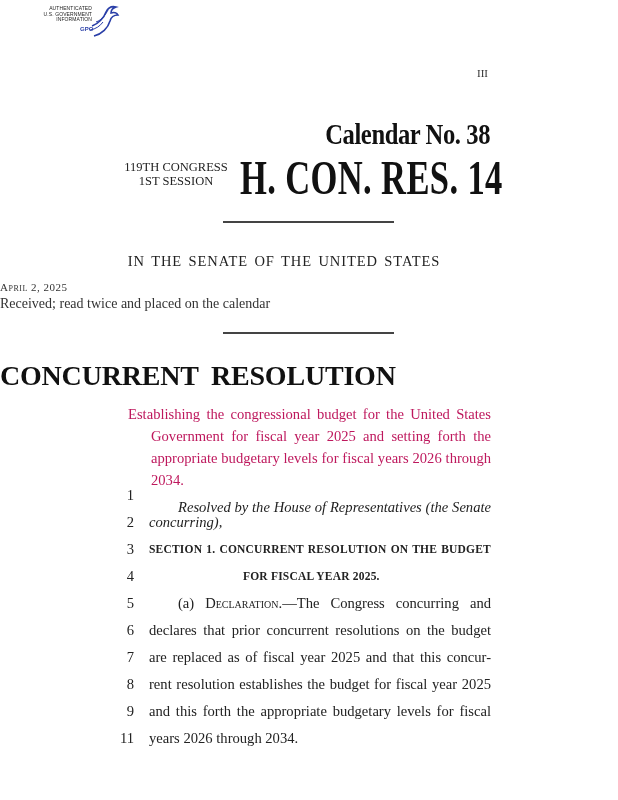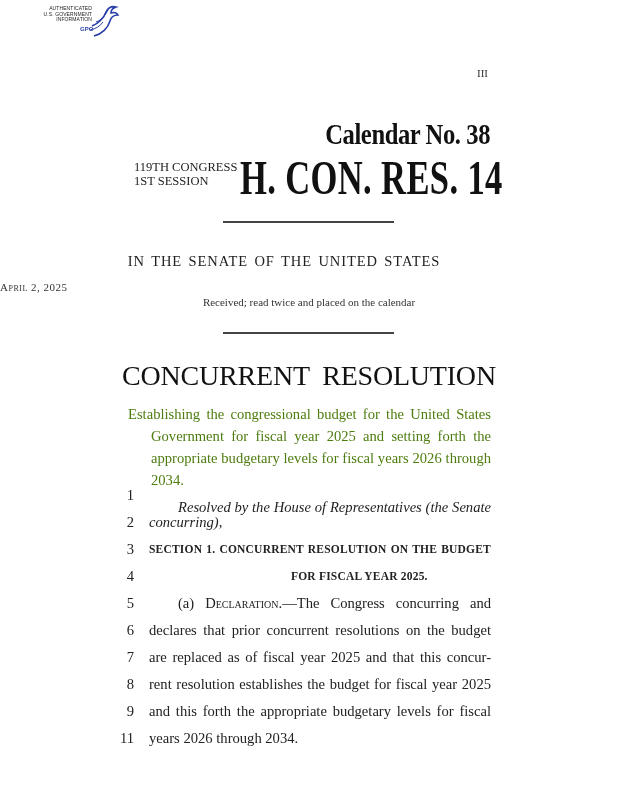--- a/index.html
+++ b/index.html
@@ -4,29 +4,29 @@
 <style>
   html, body { margin: 0; padding: 0; background: #ffffff; }
   body { width: 618px; height: 800px; position: relative; overflow: hidden; font-family: "DejaVu Serif", "Liberation Serif", serif; color: #111; }
   .abs { position: absolute; }
   .logo { left: 22px; top: 4px; width: 100px; height: 36px; }
   .logo-text { position: absolute; left: 0; top: 2px; width: 70px; text-align: right; font-family: "Liberation Sans", sans-serif; font-size: 5px; line-height: 5.5px; color: #222; letter-spacing: 0.1px; }
   .logo-gpo { position: absolute; left: 58px; top: 22px; font-family: "Liberation Sans", sans-serif; font-size: 6px; color: #2a3fa8; font-weight: bold; }
   .logo-eagle { position: absolute; left: 66px; top: 0px; }
   .pgmark { right: 130px; top: 67px; font-family: "Liberation Serif", serif; font-size: 11px; color: #333; }
   .calendar { right: 128px; top: 117px; font-family: "Liberation Serif", serif; font-weight: bold; font-size: 30px; transform: scaleX(0.82); transform-origin: right top; letter-spacing: -0.5px; }
-  .congress { left: 118px; top: 160px; width: 116px; text-align: left; font-family: "Liberation Serif", serif; font-size: 12.5px; line-height: 14px; color: #222; margin-left: 16px; }
+  .congress { left: 118px; top: 160px; width: 116px; text-align: center; font-family: "Liberation Serif", serif; font-size: 12.5px; line-height: 14px; color: #222; }
   .sc { font-variant: small-caps; }
   .billno { left: 240px; top: 150px; font-family: "Liberation Serif", serif; font-weight: bold; font-size: 48px; transform: scaleX(0.72); transform-origin: left top; white-space: nowrap; letter-spacing: 0.5px; }
   .rule { left: 223px; width: 171px; height: 1.5px; background: #444; }
   .senate { left: 0; width: 568px; top: 253px; text-align: center; font-family: "Liberation Serif", serif; font-size: 14.5px; letter-spacing: 0.9px; word-spacing: 2px; color: #222; }
   .date { left: 0; width: 618px; top: 281px; text-align: left; font-family: "Liberation Serif", serif; font-size: 11px; color: #333; letter-spacing: 0.5px; }
-  .received { left: 0; width: 618px; top: 296px; text-align: center; font-family: "Liberation Serif", serif; font-size: 11px; color: #333; }
-  .doctitle { left: 0; width: 618px; top: 360px; text-align: center; font-family: "Liberation Serif", serif; font-weight: normal; font-size: 28px; letter-spacing: -0.2px; word-spacing: 6px; }
-  .purpose { left: 128px; width: 363px; top: 403px; font-family: "Liberation Serif", serif; font-size: 14.6px; line-height: 22px; color: #4d7c0f; text-align: justify; text-align-last: left; padding-left: 23px; text-indent: -23px; box-sizing: border-box; width: 363px; }
+  .received { left: 0; width: 618px; top: 296px; text-align: left; font-family: "Liberation Serif", serif; font-size: 14px; color: #333; }
+  .doctitle { left: 0; width: 618px; top: 360px; text-align: left; font-family: "Liberation Serif", serif; font-weight: bold; font-size: 28px; letter-spacing: -0.2px; word-spacing: 6px; }
+  .purpose { left: 128px; width: 363px; top: 403px; font-family: "Liberation Serif", serif; font-size: 14.6px; line-height: 22px; color: #be185d; text-align: justify; text-align-last: left; padding-left: 23px; text-indent: -23px; box-sizing: border-box; width: 363px; }
   .line { left: 110px; width: 381px; font-family: "Liberation Serif", serif; font-size: 14.6px; color: #222; white-space: nowrap; }
   .lnum { position: absolute; left: 0; width: 24px; text-align: right; }
   .ltext { position: absolute; left: 39px; right: 0; text-align: justify; text-align-last: justify; }
   .ltext.last { text-align-last: left; }
   .ital { font-style: italic; }
   .sect { font-family: "Liberation Serif", serif; font-weight: bold; font-size: 11.5px; letter-spacing: 0.2px; }
 </style>
 </head>
 <body>
 
@@ -74,21 +74,21 @@
 <div class="abs line" style="top:514px;">
   <span class="lnum">2</span>
   <span class="ltext ital last">concurring),</span>
 </div>
 <div class="abs line" style="top:541px;">
   <span class="lnum">3</span>
   <span class="ltext sect" style="top:2px;">SECTION 1. CONCURRENT RESOLUTION ON THE BUDGET</span>
 </div>
 <div class="abs line" style="top:568px;">
   <span class="lnum">4</span>
-  <span class="ltext sect last" style="left:133px; top:2px;margin-left:48px;">FOR FISCAL YEAR 2025.</span>
+  <span class="ltext sect last" style="left:133px; top:2px;">FOR FISCAL YEAR 2025.</span>
 </div>
 <div class="abs line" style="top:595px;">
   <span class="lnum">5</span>
   <span class="ltext" style="left:68px;"><span>(a) </span><span class="sc">Declaration.</span><span>—The Congress concurring and</span></span>
 </div>
 <div class="abs line" style="top:622px;">
   <span class="lnum">6</span>
   <span class="ltext">declares that prior concurrent resolutions on the budget</span>
 </div>
 <div class="abs line" style="top:649px;">

